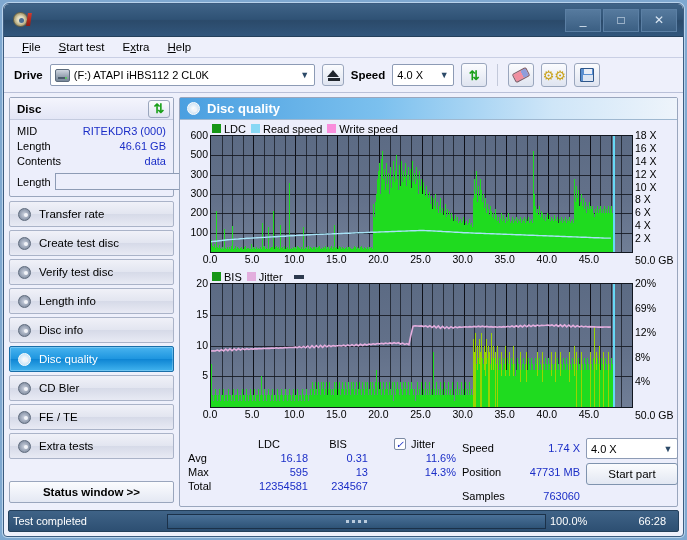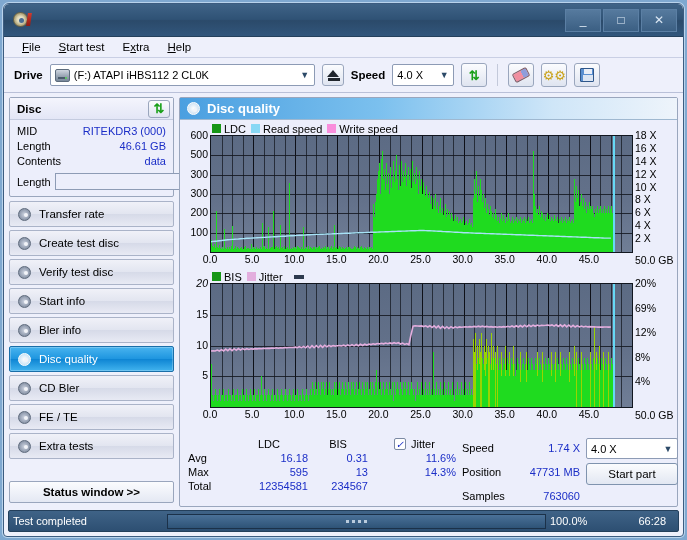--- a/index.html
+++ b/index.html
@@ -351,25 +351,25 @@
         <div class="nav-item">
           <span class="nav-ico"></span>
           <span>Create test disc</span>
         </div>
         <div class="nav-item">
           <span class="nav-ico"></span>
           <span>Verify test disc</span>
         </div>
         <div class="nav-item">
           <span class="nav-ico"></span>
-          <span>Start info</span>
+          <span>Length info</span>
         </div>
         <div class="nav-item">
           <span class="nav-ico"></span>
-          <span>Bler info</span>
+          <span>Disc info</span>
         </div>
         <div class="nav-item active">
           <span class="nav-ico"></span>
           <span>Disc quality</span>
         </div>
         <div class="nav-item">
           <span class="nav-ico"></span>
           <span>CD Bler</span>
         </div>
         <div class="nav-item">
@@ -1312,21 +1312,21 @@
             </span>
             <span class="item">
               <i class="sw" style="background:#2d3a4e;height:4px;width:10px;margin-left:6px"></i>
             </span>
           </div>
           <div class="plot-wrap">
             <div class="yaxis" id="y2l" style="height: 123px;">
                 <span class="ytick" style="top: 92.25px;">5</span>
                 <span class="ytick" style="top: 61.5px;">10</span>
                 <span class="ytick" style="top: 30.75px;">15</span>
-                <span class="ytick" style="top: 0px; font-style: italic;">20</span>
+                <span class="ytick" style="top: 0px;">20</span>
               </div>
             <div class="plot" id="plot2" style="height:125px">
                 <div class="gridv" style="left: 10.525px;"></div>
                 <div class="gridv" style="left: 21.05px;"></div>
                 <div class="gridv" style="left: 31.575px;"></div>
                 <div class="gridv major" style="left: 42.1px;"></div>
                 <div class="gridv" style="left: 52.625px;"></div>
                 <div class="gridv" style="left: 63.15px;"></div>
                 <div class="gridv" style="left: 73.675px;"></div>
                 <div class="gridv major" style="left: 84.2px;"></div>

